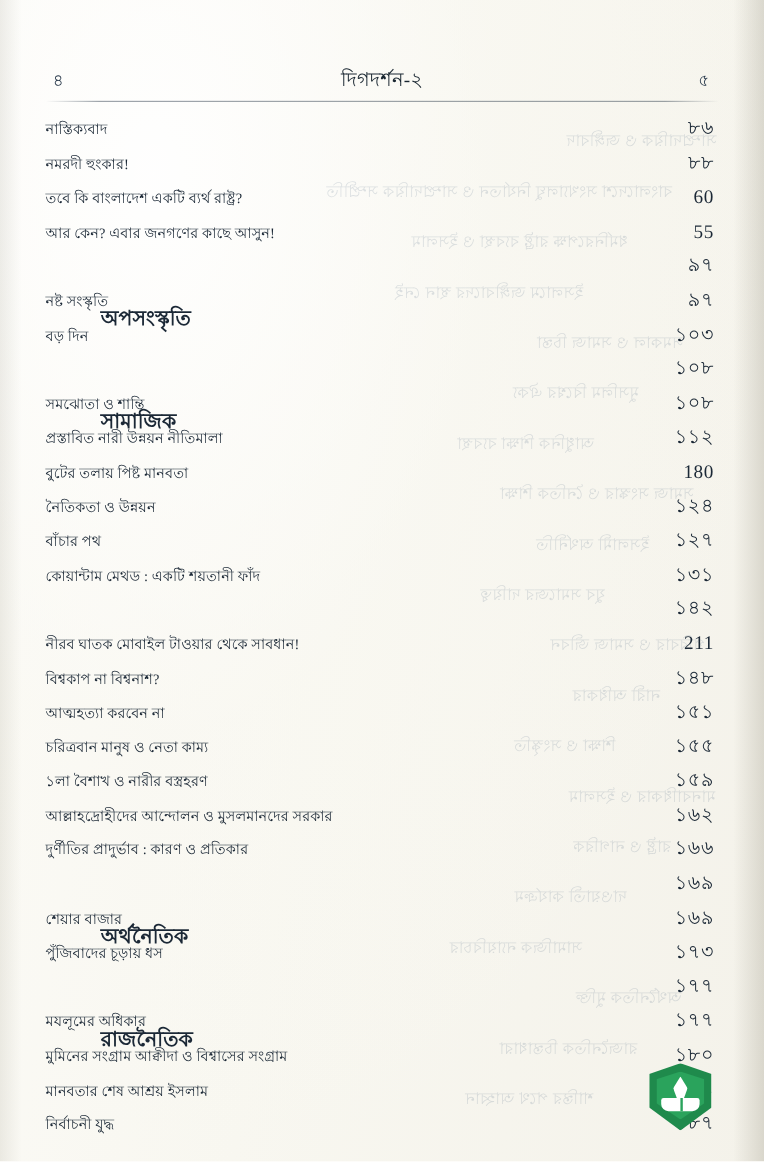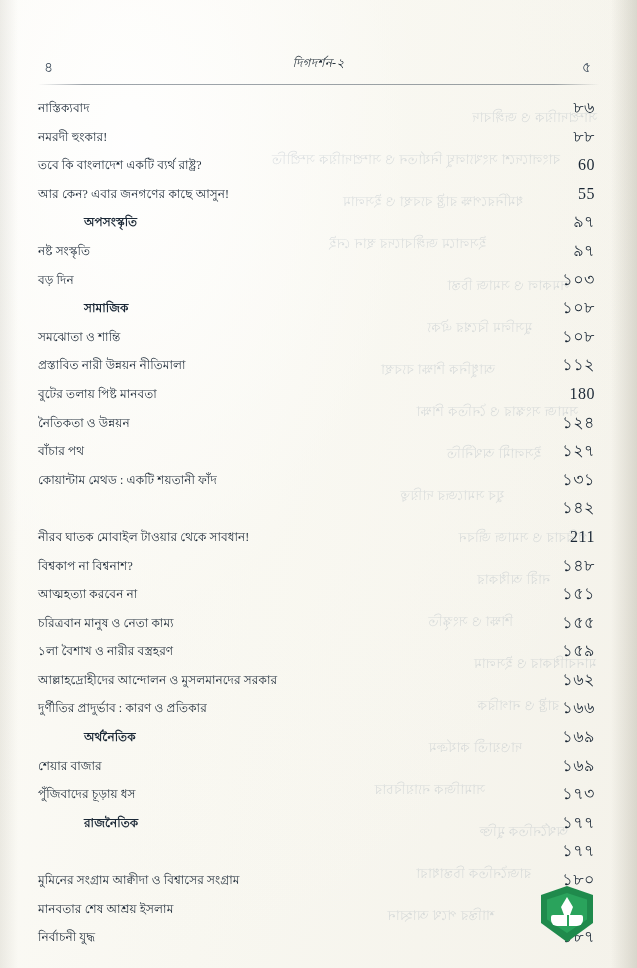--- a/index.html
+++ b/index.html
@@ -88,24 +88,23 @@
     top: 0;
     font-size: 14px;
     color: #2a3a4c;
   }
   .runhead .title {
     position: absolute;
     left: 0;
     right: 0;
     top: -2px;
     text-align: center;
-    font-size: 12px;
+    font-size: 16px;
     color: #17242f;
     letter-spacing: 0.3px;
-    font-style: italic;
   }
   .runhead .folio-right {
     position: absolute;
     right: 6px;
     top: 0;
     font-size: 14px;
     color: #2a3a4c;
   }
   .rule {
     position: absolute;
@@ -132,21 +131,22 @@
     position: absolute;
     left: 0;
     top: 0;
     font-size: 12px;
     white-space: nowrap;
     letter-spacing: 0.1px;
   }
   .toc-row.section .label {
     left: 46px;
     font-weight: bold;
-    font-size: 12px;
+    font-size: 17px;
+    margin-top: 44px;
   }
   .toc-row .pageno {
     position: absolute;
     right: 10px;
     top: 0;
     font-size: 16px;
     text-align: right;
     min-width: 34px;
     letter-spacing: 0.5px;
   }
@@ -340,20 +340,21 @@
         </div>
         <div class="toc-row">
           <span class="label">পুঁজিবাদের চূড়ায় ধস</span>
           <span class="pageno">১৭৩</span>
         </div>
         <div class="toc-row section">
           <span class="label">রাজনৈতিক</span>
           <span class="pageno">১৭৭</span>
         </div>
         <div class="toc-row">
+          <span class="label">মযলূমের অধিকার</span>
           <span class="pageno">১৭৭</span>
         </div>
         <div class="toc-row">
           <span class="label">মুমিনের সংগ্রাম আক্বীদা ও বিশ্বাসের সংগ্রাম</span>
           <span class="pageno">১৮০</span>
         </div>
         <div class="toc-row">
           <span class="label">মানবতার শেষ আশ্রয় ইসলাম</span>
           <span class="pageno">১৮৪</span>
         </div>

